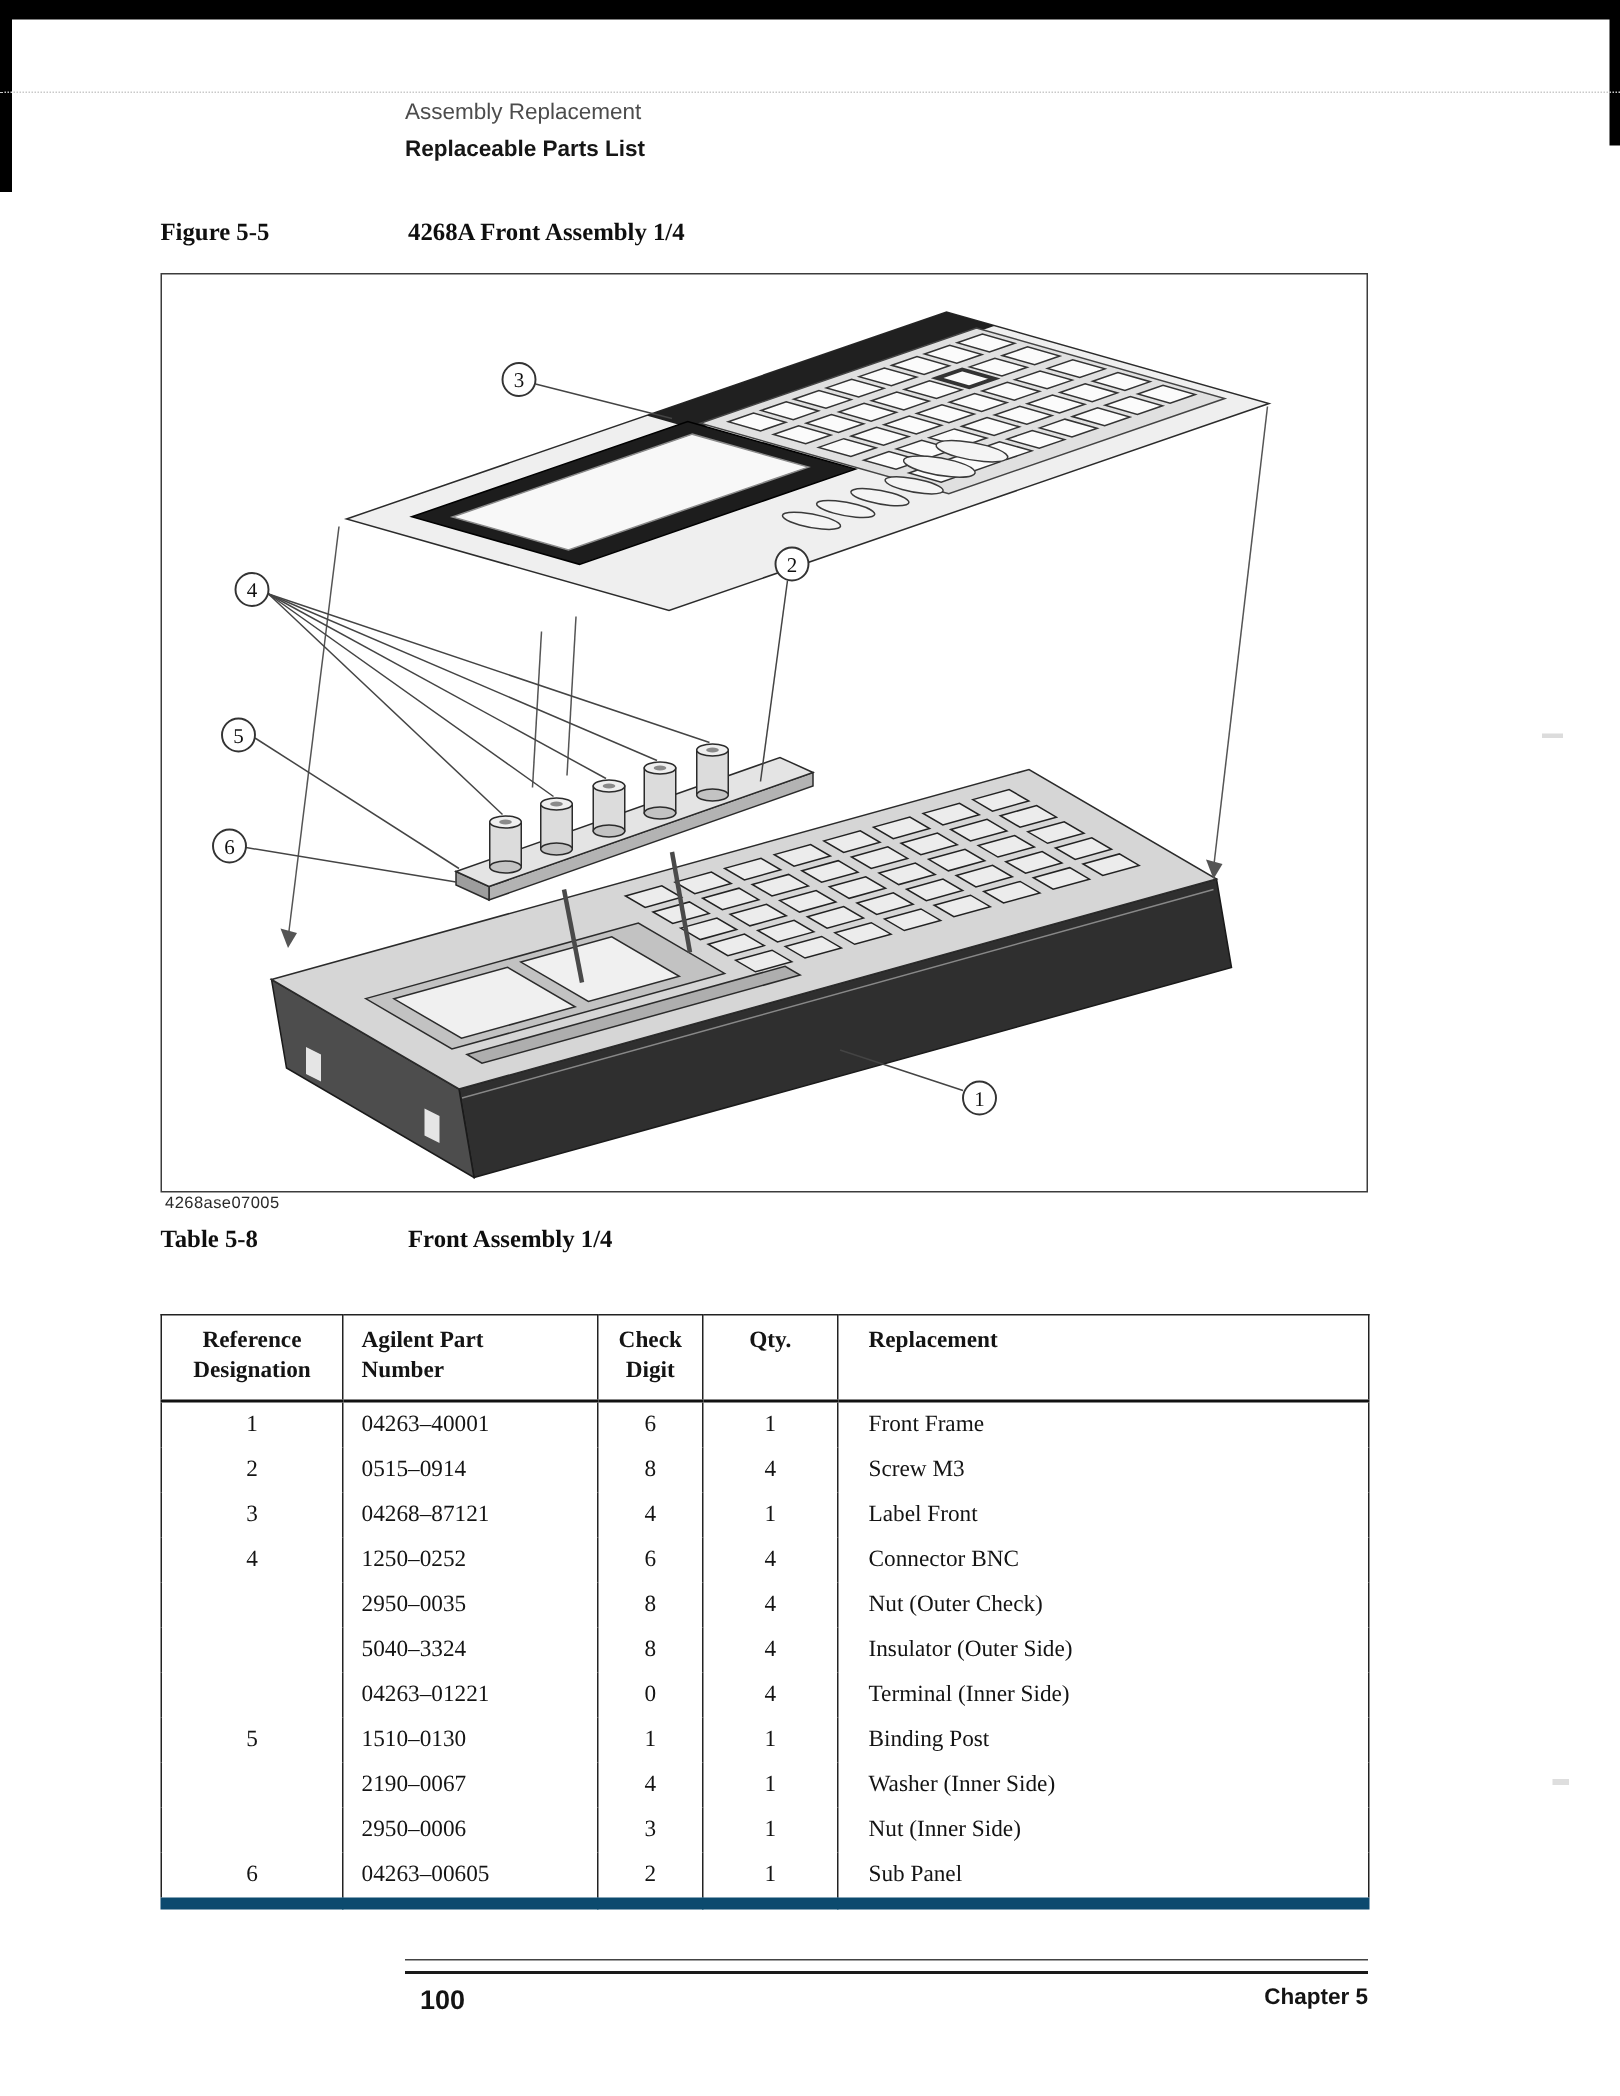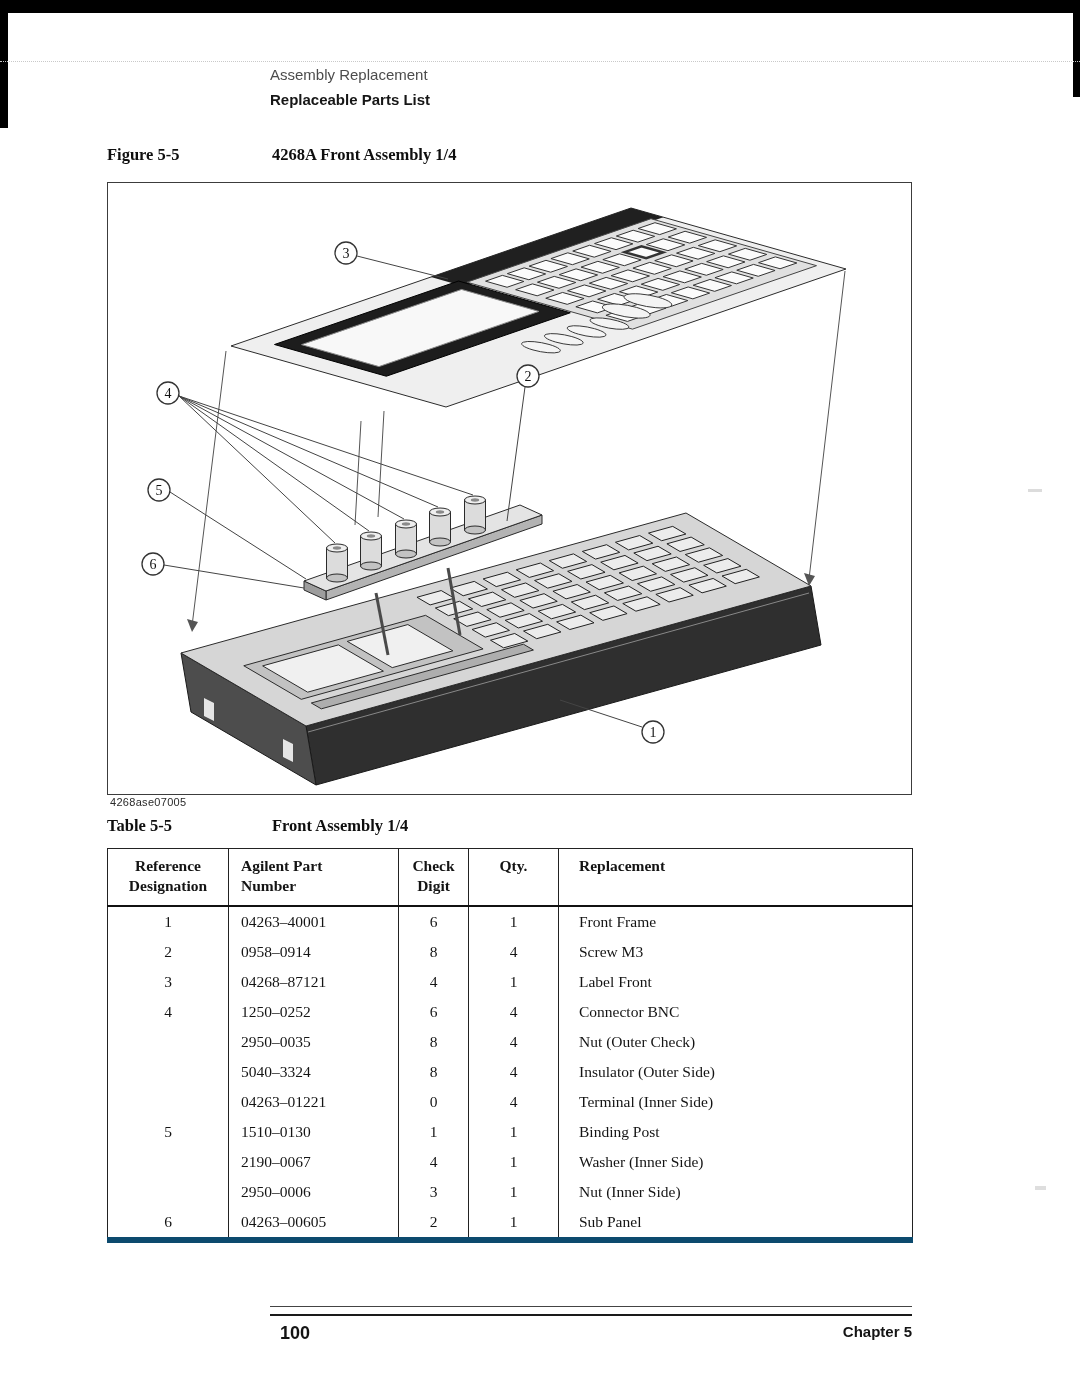--- a/index.html
+++ b/index.html
@@ -32,21 +32,21 @@
                 border:1px solid #3c3c3c; box-sizing:border-box; background:#fff; }
   .figure-box svg { display:block; }
   .figure-code { position:absolute; left:110px; top:796px; font-family:"Liberation Sans", sans-serif;
                  font-size:11px; color:#2a2a2a; letter-spacing:0.3px; }
 
   
   .parts-table { position:absolute; left:107px; top:848px; width:805px;
                  border-collapse:collapse; table-layout:fixed;
                  font-size:15.5px; color:#141414; }
   .parts-table, .parts-table th { border:1px solid #222; }
-  .parts-table { border-bottom:6px solid #0c4a6e; }
+  .parts-table { border-bottom:8px solid #0c4a6e;margin-top:28px; }
   .parts-table th { border-bottom:2px solid #111; font-weight:bold; vertical-align:top;
                     padding:7px 0 9px 0; line-height:1.3; }
   .parts-table td { border-left:1px solid #222; border-right:1px solid #222;
                     height:30px; vertical-align:middle; padding:0; }
   .parts-table tbody tr:last-child td { border-bottom:3px solid #111; }
   .al-c { text-align:center; }
   .al-l-part { text-align:left; padding-left:12px !important; }
   .al-l-desc { text-align:left; padding-left:20px !important; }
 
   
@@ -279,21 +279,21 @@
     <g>
       <circle cx="545" cy="549" r="11" fill="#fff" stroke="#333" stroke-width="1.3"></circle>
       <text x="545" y="554">1</text>
     </g>
   </g>
 </svg>
 </div>
 <div class="figure-code">4268ase07005</div>
 
 <div class="caption caption-table">
-  <span class="cap-label">Table 5-5</span>
+  <span class="cap-label">Table 5-8</span>
   <span>Front Assembly 1/4</span>
 </div>
 
 <table class="parts-table">
   <colgroup>
     <col style="width:121px">
       <col style="width:170px">
       <col style="width:70px">
     <col style="width:90px">
       <col style="width:354px">
@@ -325,21 +325,21 @@
   <tbody>
     <tr>
       <td class="al-c">1</td>
       <td class="al-l-part">04263–40001</td>
       <td class="al-c">6</td>
       <td class="al-c">1</td>
       <td class="al-l-desc">Front Frame</td>
     </tr>
     <tr>
       <td class="al-c">2</td>
-      <td class="al-l-part">0958–0914</td>
+      <td class="al-l-part">0515–0914</td>
       <td class="al-c">8</td>
       <td class="al-c">4</td>
       <td class="al-l-desc">Screw M3</td>
     </tr>
     <tr>
       <td class="al-c">3</td>
       <td class="al-l-part">04268–87121</td>
       <td class="al-c">4</td>
       <td class="al-c">1</td>
       <td class="al-l-desc">Label Front</td>

